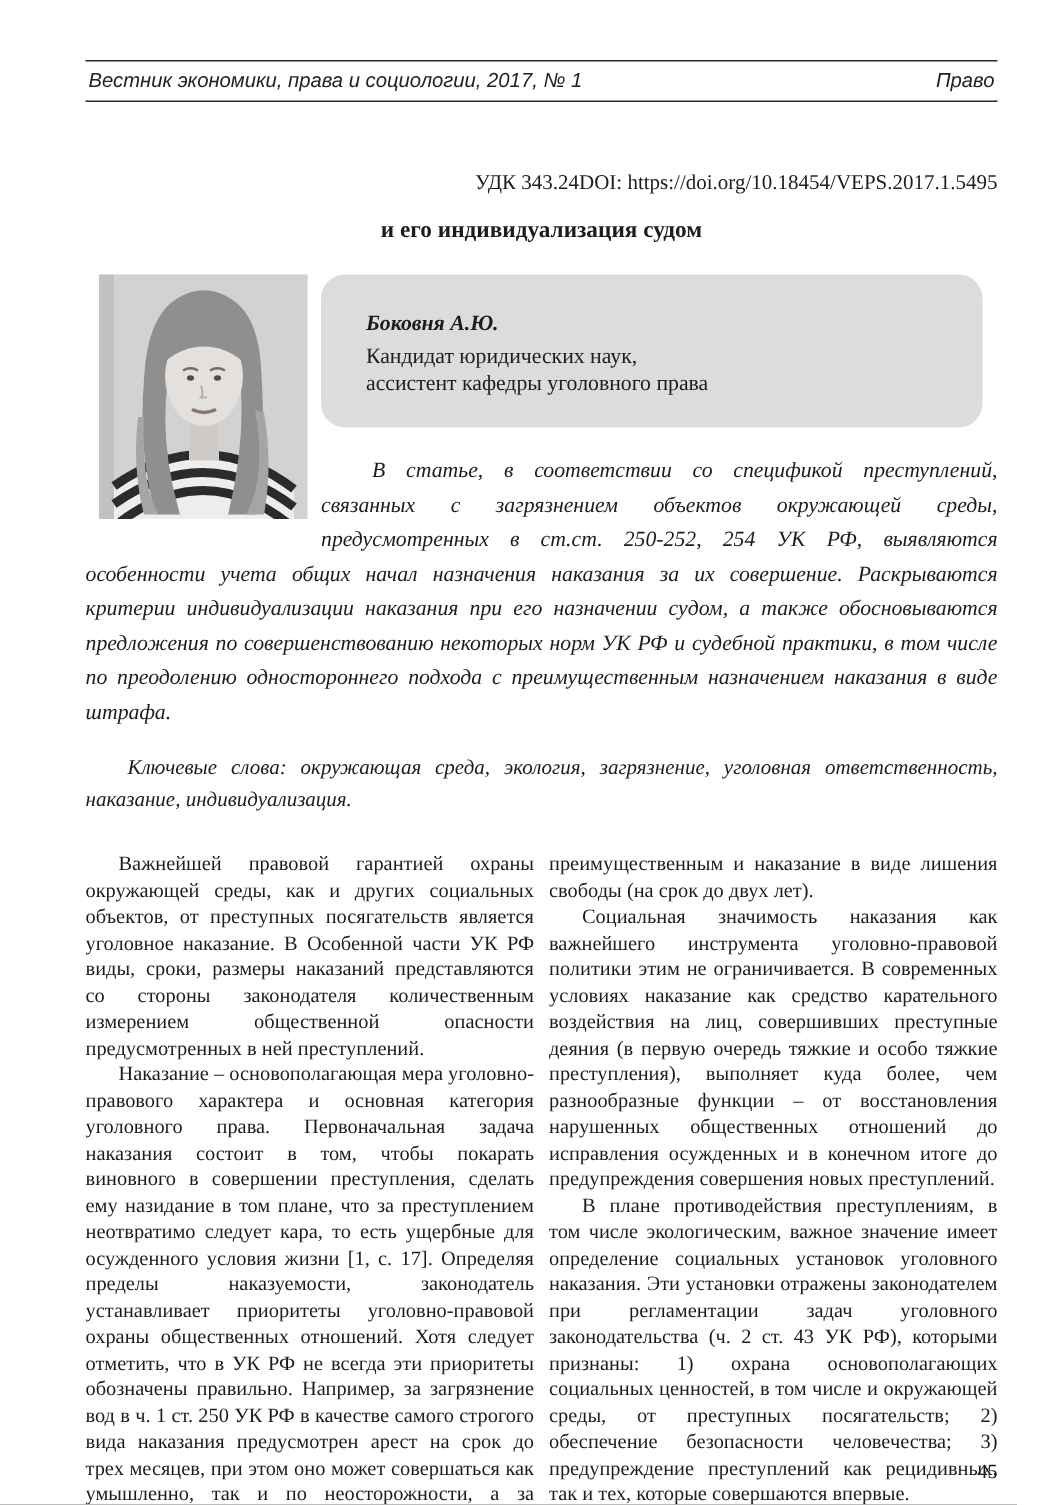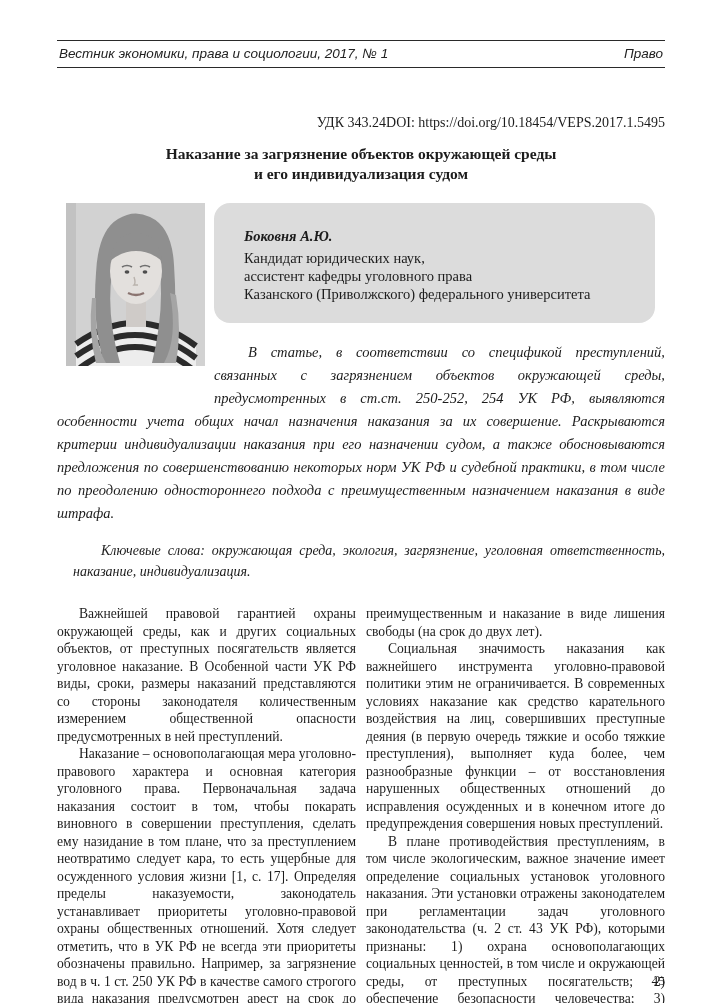--- a/index.html
+++ b/index.html
@@ -72,21 +72,20 @@
     text-indent:34px;
   }
   .keywords {
     clear:both;
     margin-top:15px;
     font-style:italic;
     font-size:14px;
     line-height:21px;
     text-align:justify;
     text-indent:28px;
-    margin-left:16px;
   }
 
   
   .columns {
     margin-top:23px;
     display:flex;
     gap:10px;
   }
   .col { width:299px; font-size:13.6px; line-height:17.5px; text-align:justify; }
   .col p { text-indent:22px; }
@@ -108,21 +107,20 @@
       <span>Вестник экономики, права и социологии, 2017, № 1</span>
       <span>Право</span>
     </div>
 
     <div class="metarow">
       <span class="udc">УДК 343.24</span>
       <span>DOI: https://doi.org/10.18454/VEPS.2017.1.5495</span>
     </div>
 
     <div class="title">
-      <div>Наказание за загрязнение объектов окружающей среды</div>
       <div>и его индивидуализация судом</div>
     </div>
 
     <div class="flow">
       <div class="photo">
         <svg viewBox="0 0 139 163" preserveAspectRatio="none">
           <rect x="0" y="0" width="139" height="163" fill="#d2d2d2"></rect>
           <rect x="0" y="0" width="10" height="163" fill="#c2c2c2"></rect>
 
           <path d="M10 163 L10 138 Q40 118 69 118 Q100 118 130 140 L130 163 Z" fill="#ededed"></path>
@@ -145,21 +143,20 @@
           <ellipse cx="79" cy="69" rx="2.4" ry="1.8" fill="#4d4d4d"></ellipse>
           <path d="M68 74 Q70 80 68 82 L72 82" stroke="#b9b2ac" stroke-width="1.4" fill="none"></path>
           <path d="M62 90 Q70 94 78 90" stroke="#8a7470" stroke-width="2.4" fill="none"></path>
         </svg>
       </div>
 
       <div class="author-box">
         <div class="author-name">Боковня А.Ю.</div>
         <div>Кандидат юридических наук,</div>
         <div>ассистент кафедры уголовного права</div>
-        <div>Казанского (Приволжского) федерального университета</div>
       </div>
 
       <p class="abstract">В статье, в соответствии со спецификой преступлений, связанных с загрязнением объектов окружающей среды, предусмотренных в ст.ст. 250-252, 254 УК РФ, выявляются особенности учета общих начал назначения наказания за их совершение. Раскрываются критерии индивидуализации наказания при его назначении судом, а также обосновываются предложения по совершенствованию некоторых норм УК РФ и судебной практики, в том числе по преодолению одностороннего подхода с преимущественным назначением наказания в виде штрафа.</p>
 
       <p class="keywords">Ключевые слова: окружающая среда, экология, загрязнение, уголовная ответственность, наказание, индивидуализация.</p>
     </div>
 
     <div class="columns">
       <div class="col">
         <p>Важнейшей правовой гарантией охраны окружающей среды, как и других социальных объектов, от преступных посягательств является уголовное наказание. В Особенной части УК РФ виды, сроки, размеры наказаний представляются со стороны законодателя количественным измерением общественной опасности предусмотренных в ней преступлений.</p>

